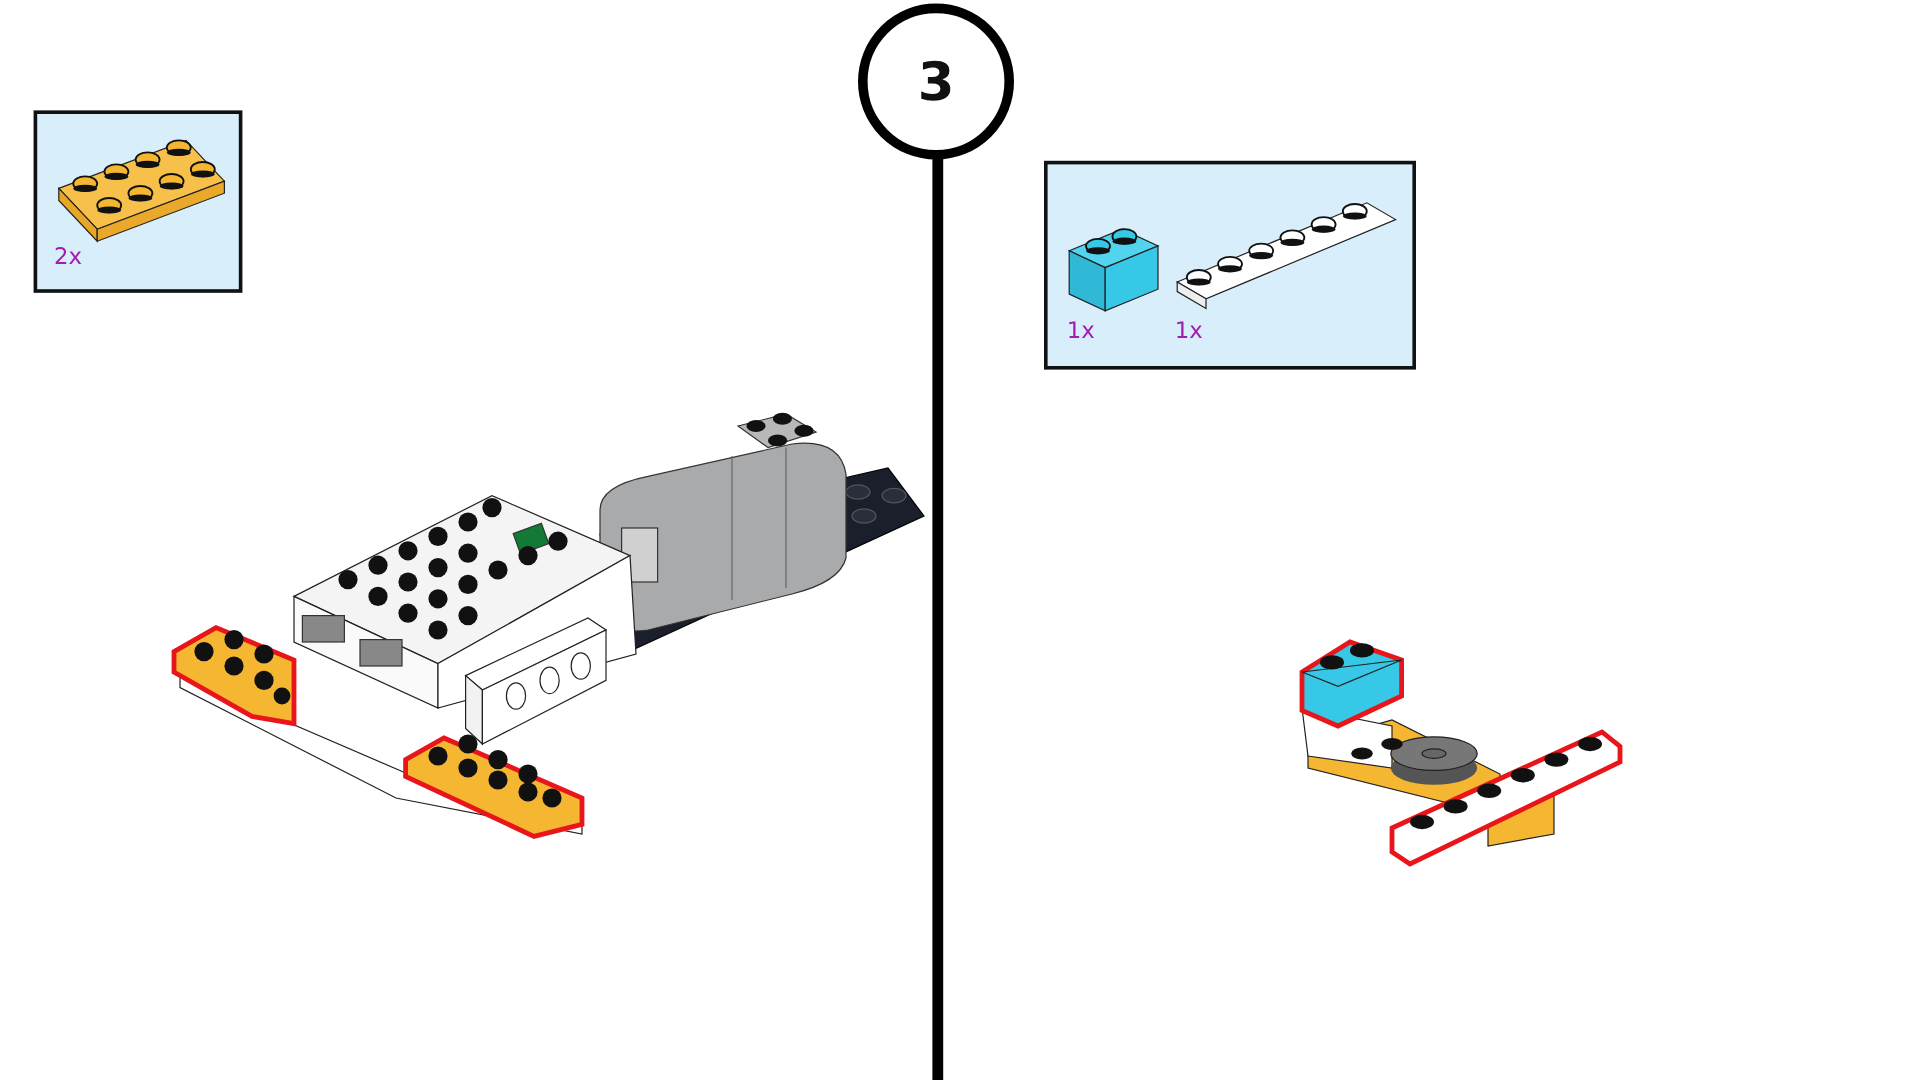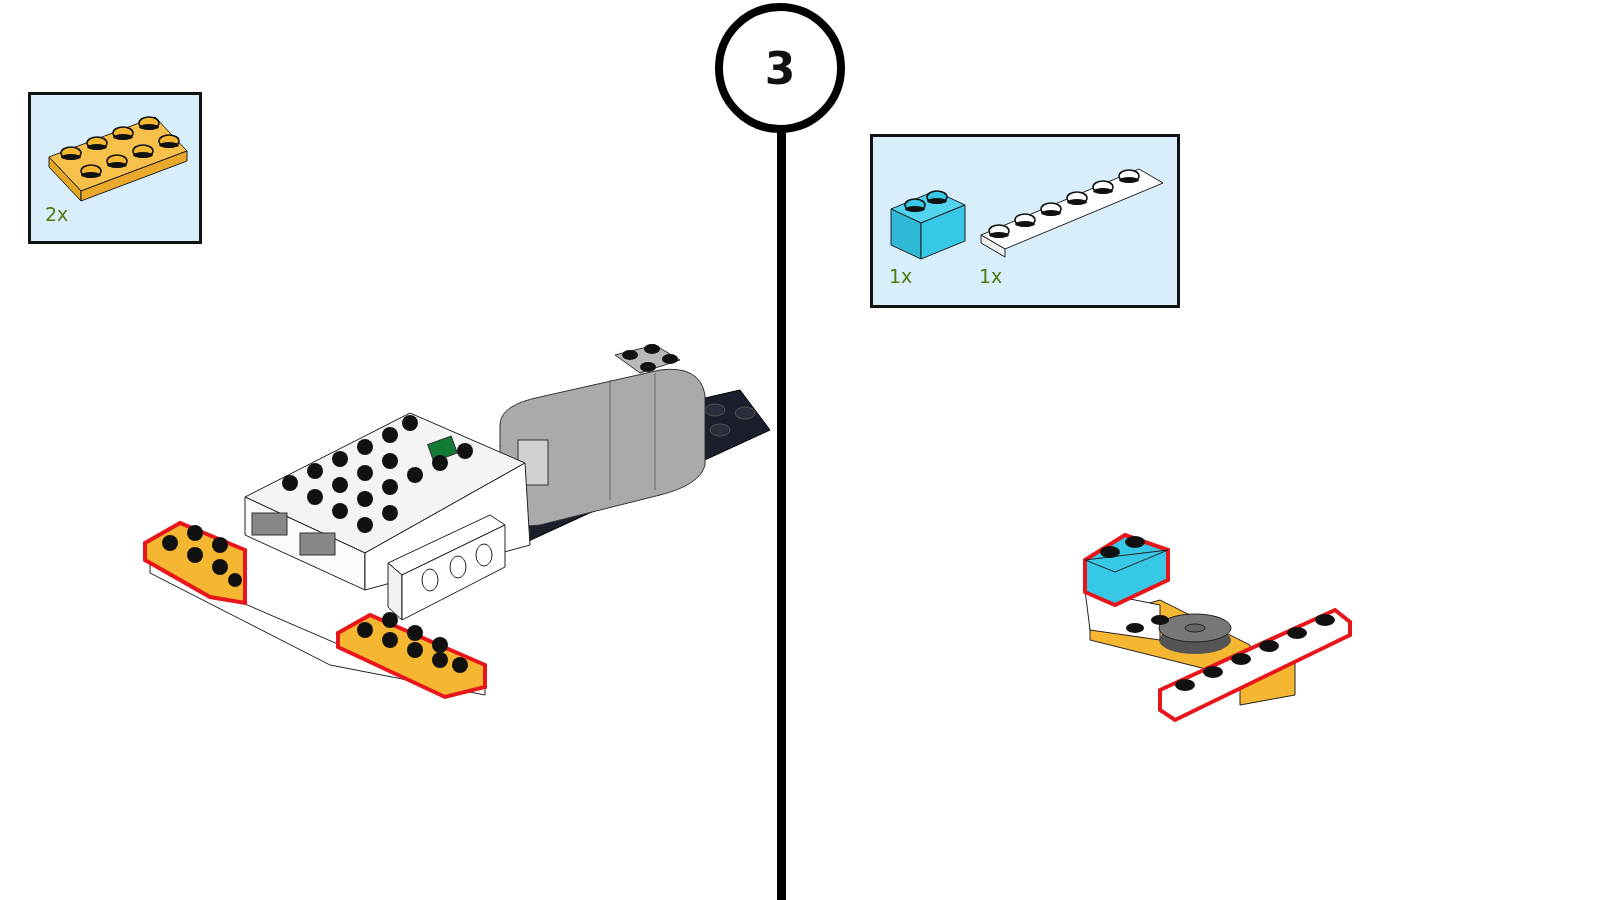--- a/index.html
+++ b/index.html
@@ -1,19 +1,19 @@
 <!DOCTYPE html>
 <html><head>
 <meta charset="utf-8">
 <style>
   html, body { margin: 0; padding: 0; background: #ffffff; }
   body { width: 1600px; height: 900px; position: relative; overflow: hidden;
          font-family: "Liberation Sans", sans-serif; }
   .parts-box { position: absolute; background: #d8eefb; border: 3px solid #111; box-sizing: border-box; }
-  .qty { position: absolute; font-size: 19px; color: #4d7c0f; font-family: "DejaVu Sans", sans-serif; }
+  .qty { position: absolute; font-size: 19px; color: #a21caf; font-family: "DejaVu Sans", sans-serif; }
   .step-circle { position: absolute; left: 715px; top: 3px; width: 130px; height: 130px;
                  border: 8px solid #000; border-radius: 50%; box-sizing: border-box; background:#fff;
                  display:flex; align-items:center; justify-content:center; }
   .step-num { font-family: "DejaVu Sans", sans-serif; font-weight: bold; font-size: 44px; color:#111; }
   .divider { position: absolute; left: 777px; top: 128px; width: 9px; height: 772px; background: #000; }
   svg { position: absolute; overflow: visible; }
 </style>
 </head>
 <body>
 

